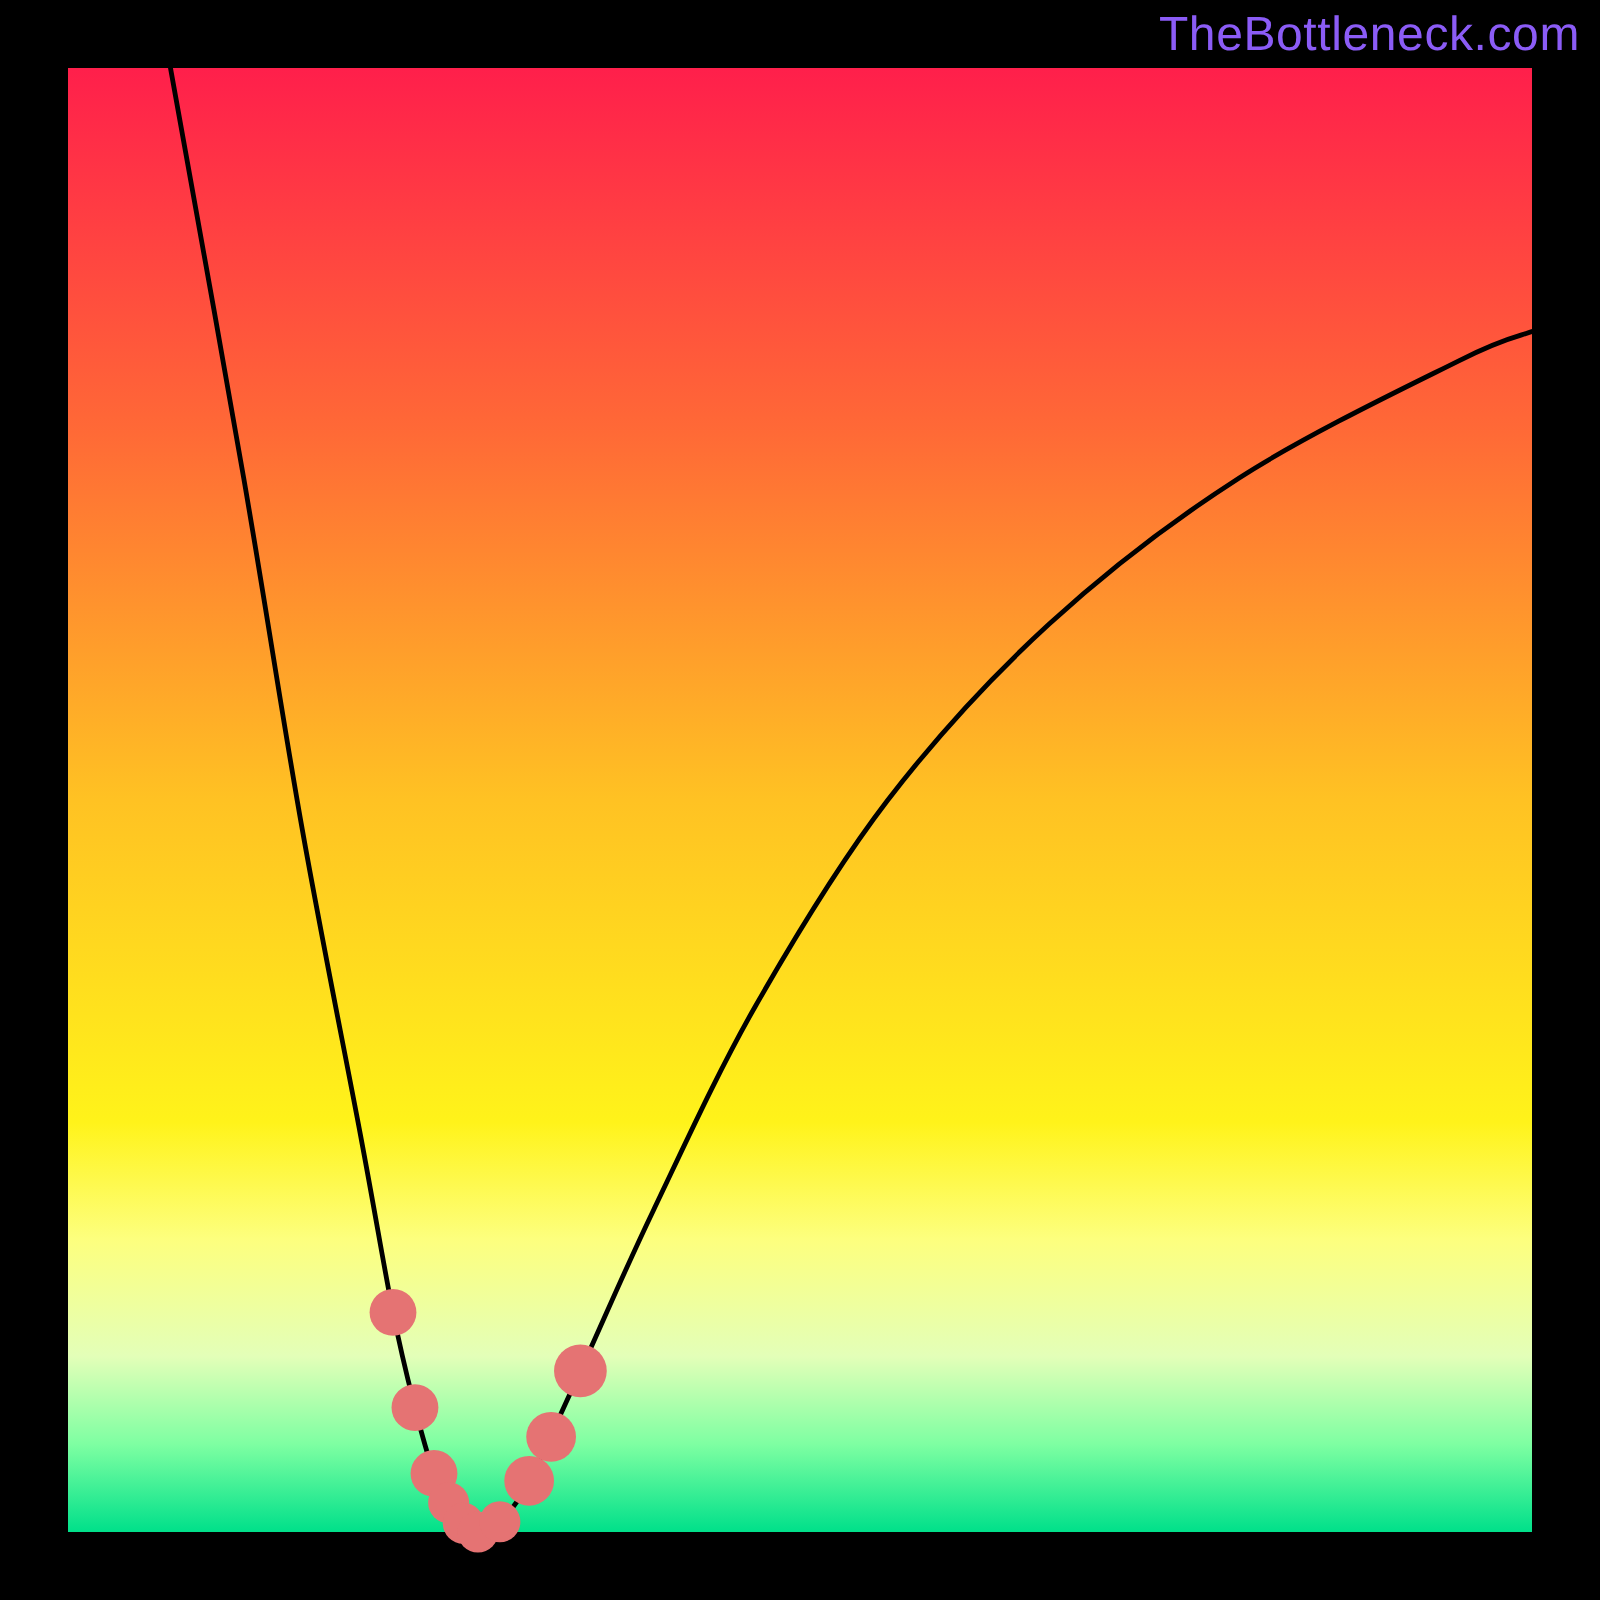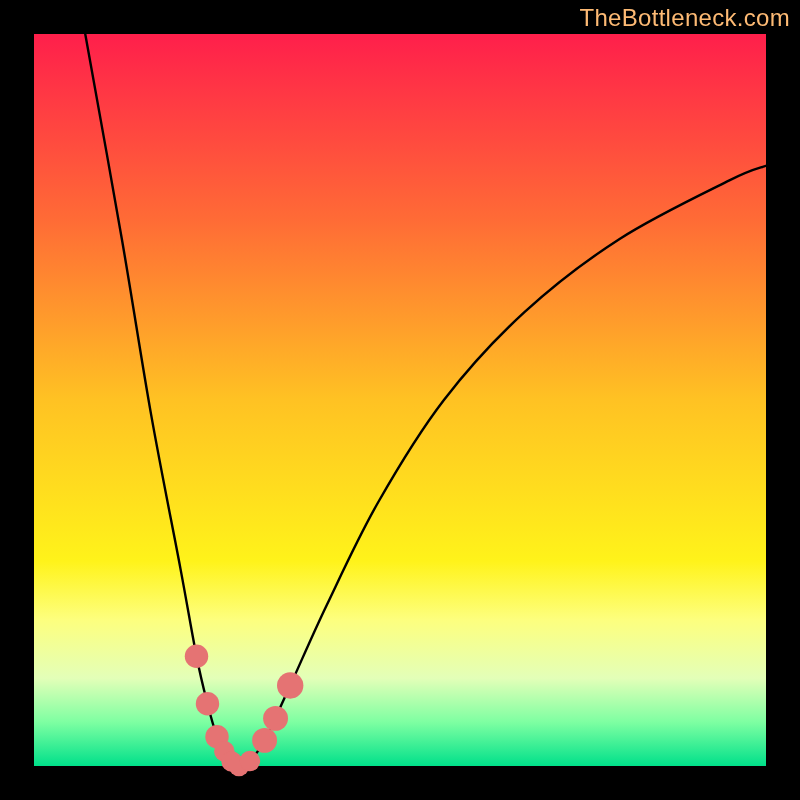--- a/index.html
+++ b/index.html
@@ -14,21 +14,21 @@
   .canvas-wrap {
     position: relative;
     width: 800px;
     height: 800px;
   }
   svg { display: block; }
   .watermark {
     position: absolute;
     top: 4px;
     right: 10px;
-    color: #fdba74;
+    color: #8b5cf6;
     font-size: 24px;
     letter-spacing: 0.3px;
     user-select: none;
   }
 </style>
 </head>
 <body>
 
 <div class="canvas-wrap">
   <svg id="plot" width="800" height="800">

